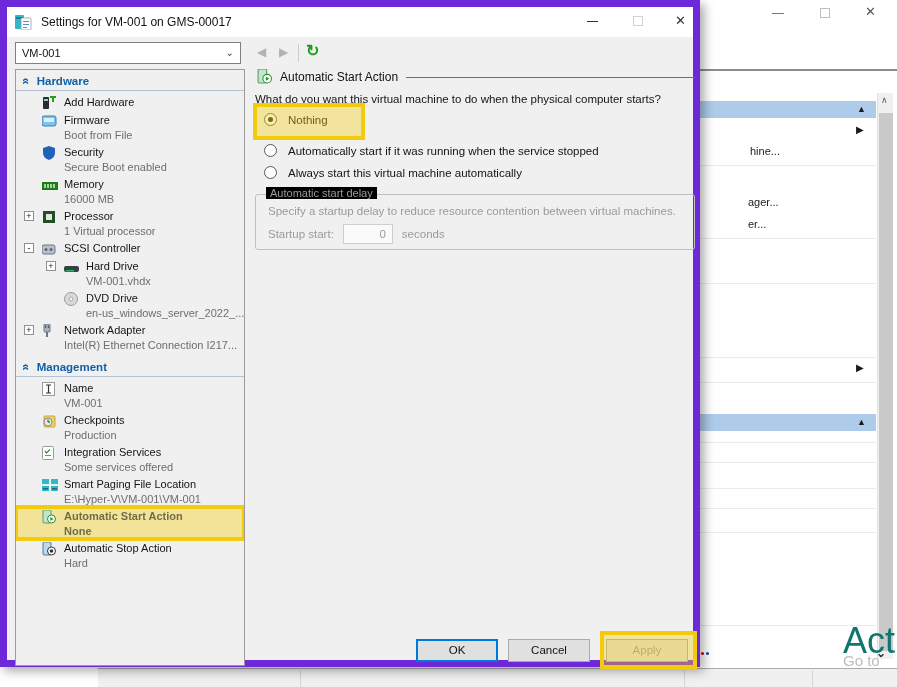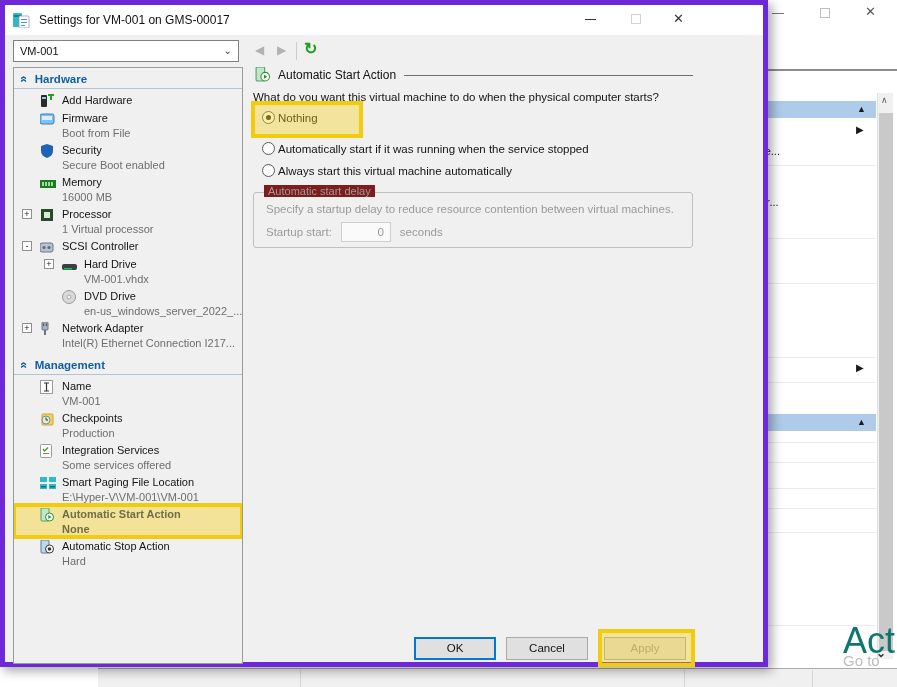--- a/index.html
+++ b/index.html
@@ -22,22 +22,22 @@
   .scroll-thumb { position:absolute; top:20px; left:1px; width:14px; height:538px; background:#c9c9c9; }
   .dots span { display:inline-block; width:3px; height:3px; border-radius:50%; margin-right:2px; }
   .wm1 { color:#0f766e; font-size:36px; font-weight:300; white-space:nowrap; }
   .wm2 { color:#bdbdbd; font-size:15px; white-space:nowrap; }
   .wm-chev { color:#333; font-size:12px; font-weight:bold; }
   .statusbar-white { left:0; top:668px; width:98px; height:19px; background:#fff; }
   .statusbar { left:98px; top:668px; right:0; height:19px; background:#f0f0f0; border-top:1px solid #ababab; }
   .sb-div { position:absolute; top:1px; bottom:0; width:1px; background:#d5d5d5; }
 
   
-  .dialog { left:0; top:0; width:768px; height:667px; background:#f0f0f0;
-            border:5px solid #6d28d9; box-shadow:4px 4px 10px rgba(0,0,0,.35); }
+  .dialog { left:0; top:0; width:700px; height:667px; background:#f0f0f0;
+            border:7px solid #6d28d9; box-shadow:4px 4px 10px rgba(0,0,0,.35); }
   .titlebar { position:absolute; left:0; top:0; right:0; height:30px; background:#fff;
               display:flex; align-items:center; padding-left:8px; }
   .title-text { font-size:12px; color:#111; margin-left:8px; }
   .t-min { position:absolute; left:580px; top:14px; width:11px; height:1px; background:#333; }
   .t-max { position:absolute; left:626px; top:9px; width:10px; height:10px; border:1px solid #d2d2d2; }
   .t-close { position:absolute; left:668px; top:6px; font-size:13px; color:#333; }
 
   .vmselect { left:8px; top:35px; width:226px; height:22px; background:#fff; border:1px solid #808080;
               font-size:11px; color:#111; line-height:20px; padding-left:6px; }
   .vm-chev { position:absolute; right:6px; top:0; color:#444; font-size:10px; }
@@ -64,29 +64,29 @@
   .item.indent .expand { left:30px; }
   .item.hl { background:rgba(244,208,20,.40); outline:4px solid #f2cc0c; outline-offset:-2px; }
   .item.hl .lbl, .item.hl .sub { font-weight:bold; color:#6f6f45; }
   .mgmt-gap { height:5px; }
 
   
   .p-header { left:250px; top:62px; width:438px; display:flex; align-items:center; gap:8px; }
   .p-title { font-size:12px; color:#111; white-space:nowrap; }
   .p-rule { flex:1; height:1px; background:#6f6f6f; margin-top:2px; }
   .question { left:248px; top:86px; font-size:11.5px; color:#141414; }
-  .radio-row { position:absolute; display:flex; align-items:center; gap:3px; }
+  .radio-row { position:absolute; display:flex; align-items:center; gap:11px; }
   .rcircle { width:13px; height:13px; border:1px solid #5a5a5a; border-radius:50%; background:#fff; position:relative; }
   .rcircle.sel::after { content:""; position:absolute; left:3px; top:3px; width:5px; height:5px;
                         border-radius:50%; background:#2b2b2b; }
   .rlabel { font-size:11.5px; color:#141414; white-space:nowrap; }
   .hl-box { border:4px solid #f2cc0c; background:rgba(244,208,20,.38); z-index:6; pointer-events:none; }
 
   .groupbox { left:248px; top:187px; width:440px; height:56px; border:1px solid #c0c0c0; border-radius:3px; }
-  .g-legend { position:absolute; top:-8px; left:10px; background:#7f1d1d; padding:0 4px;
+  .g-legend { position:absolute; top:-8px; left:10px; background:#000000; padding:0 4px;
               color:#9a9a9a; font-size:11px; }
   .g-desc { margin:10px 0 0 12px; color:#9a9a9a; font-size:11.5px; }
   .g-row { margin:7px 0 0 12px; display:flex; align-items:center; gap:9px; color:#9a9a9a; font-size:11.5px; }
   .delay-input { width:50px; height:20px; border:1px solid #cfcfcf; background:#fafafa; text-align:right;
                  padding-right:6px; color:#9a9a9a; font-size:11.5px; font-family:"Liberation Sans",sans-serif; }
 
   .btn { position:absolute; top:632px; width:82px; height:23px; background:#e0e0e0; border:1px solid #a9a9a9;
          font-size:11.5px; color:#111; text-align:center; line-height:21px; }
   .btn-ok { left:409px; border:2px solid #0078d7; line-height:19px; }
   .btn-cancel { left:501px; }

